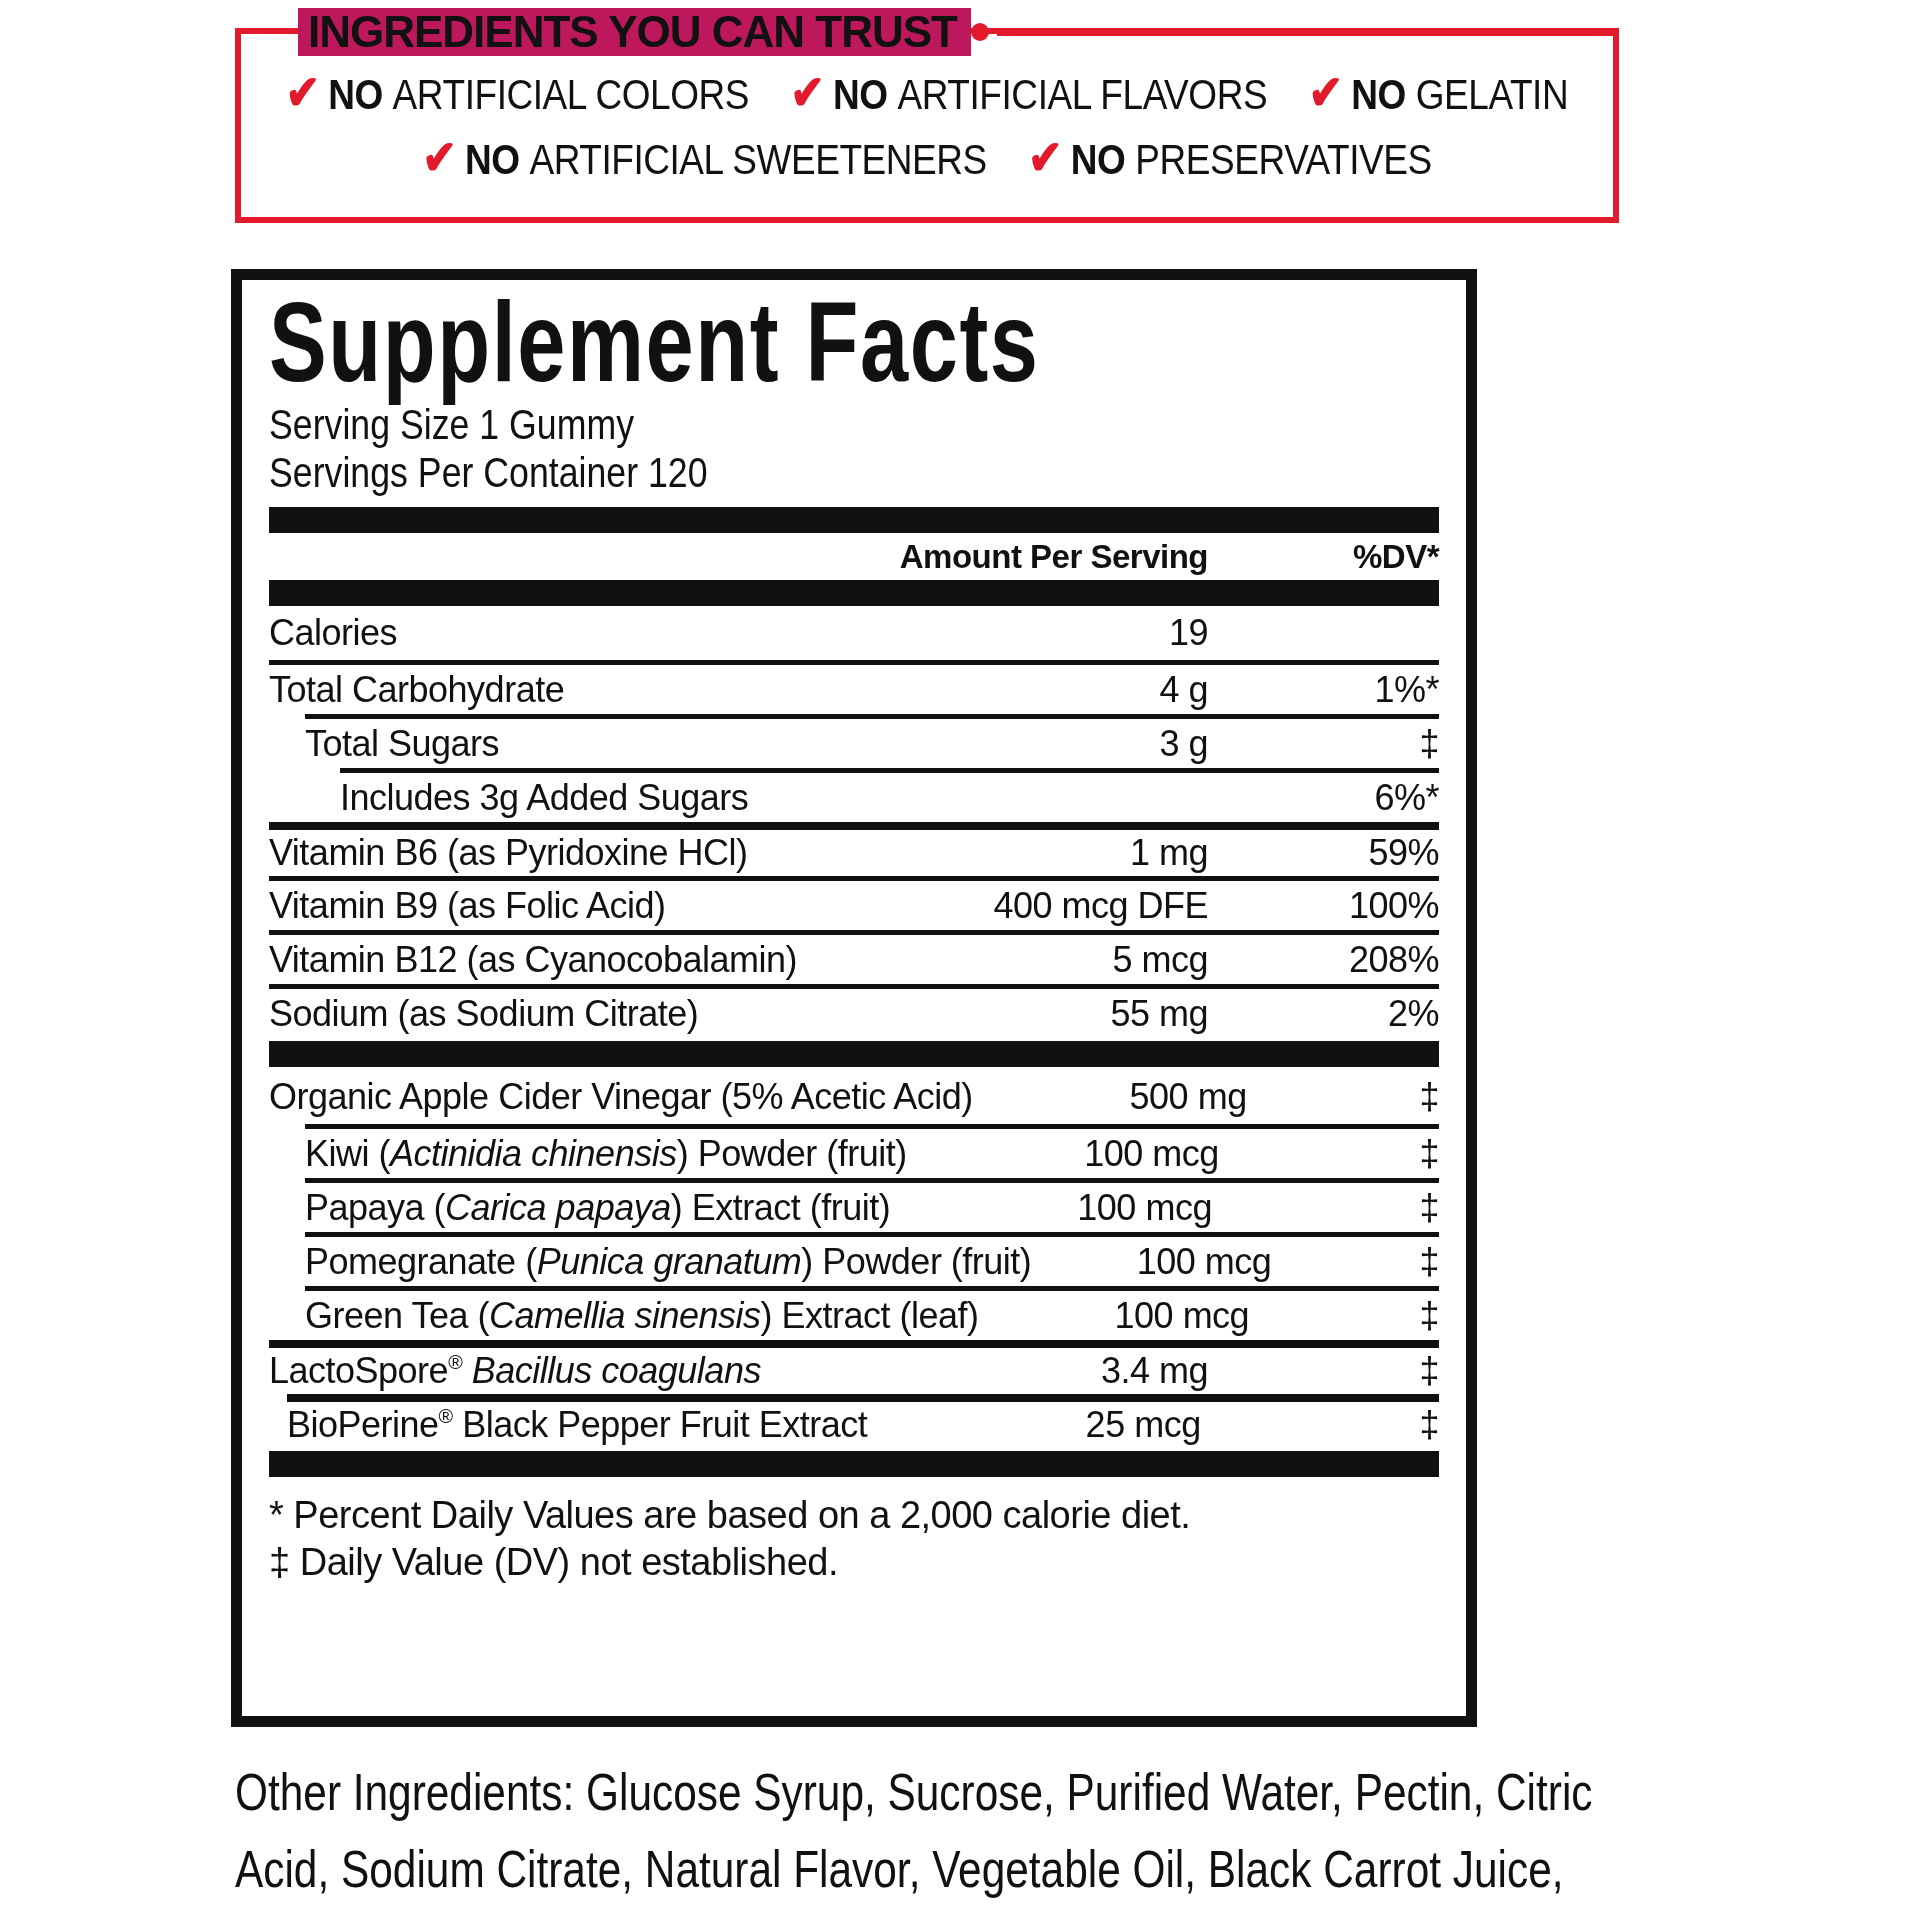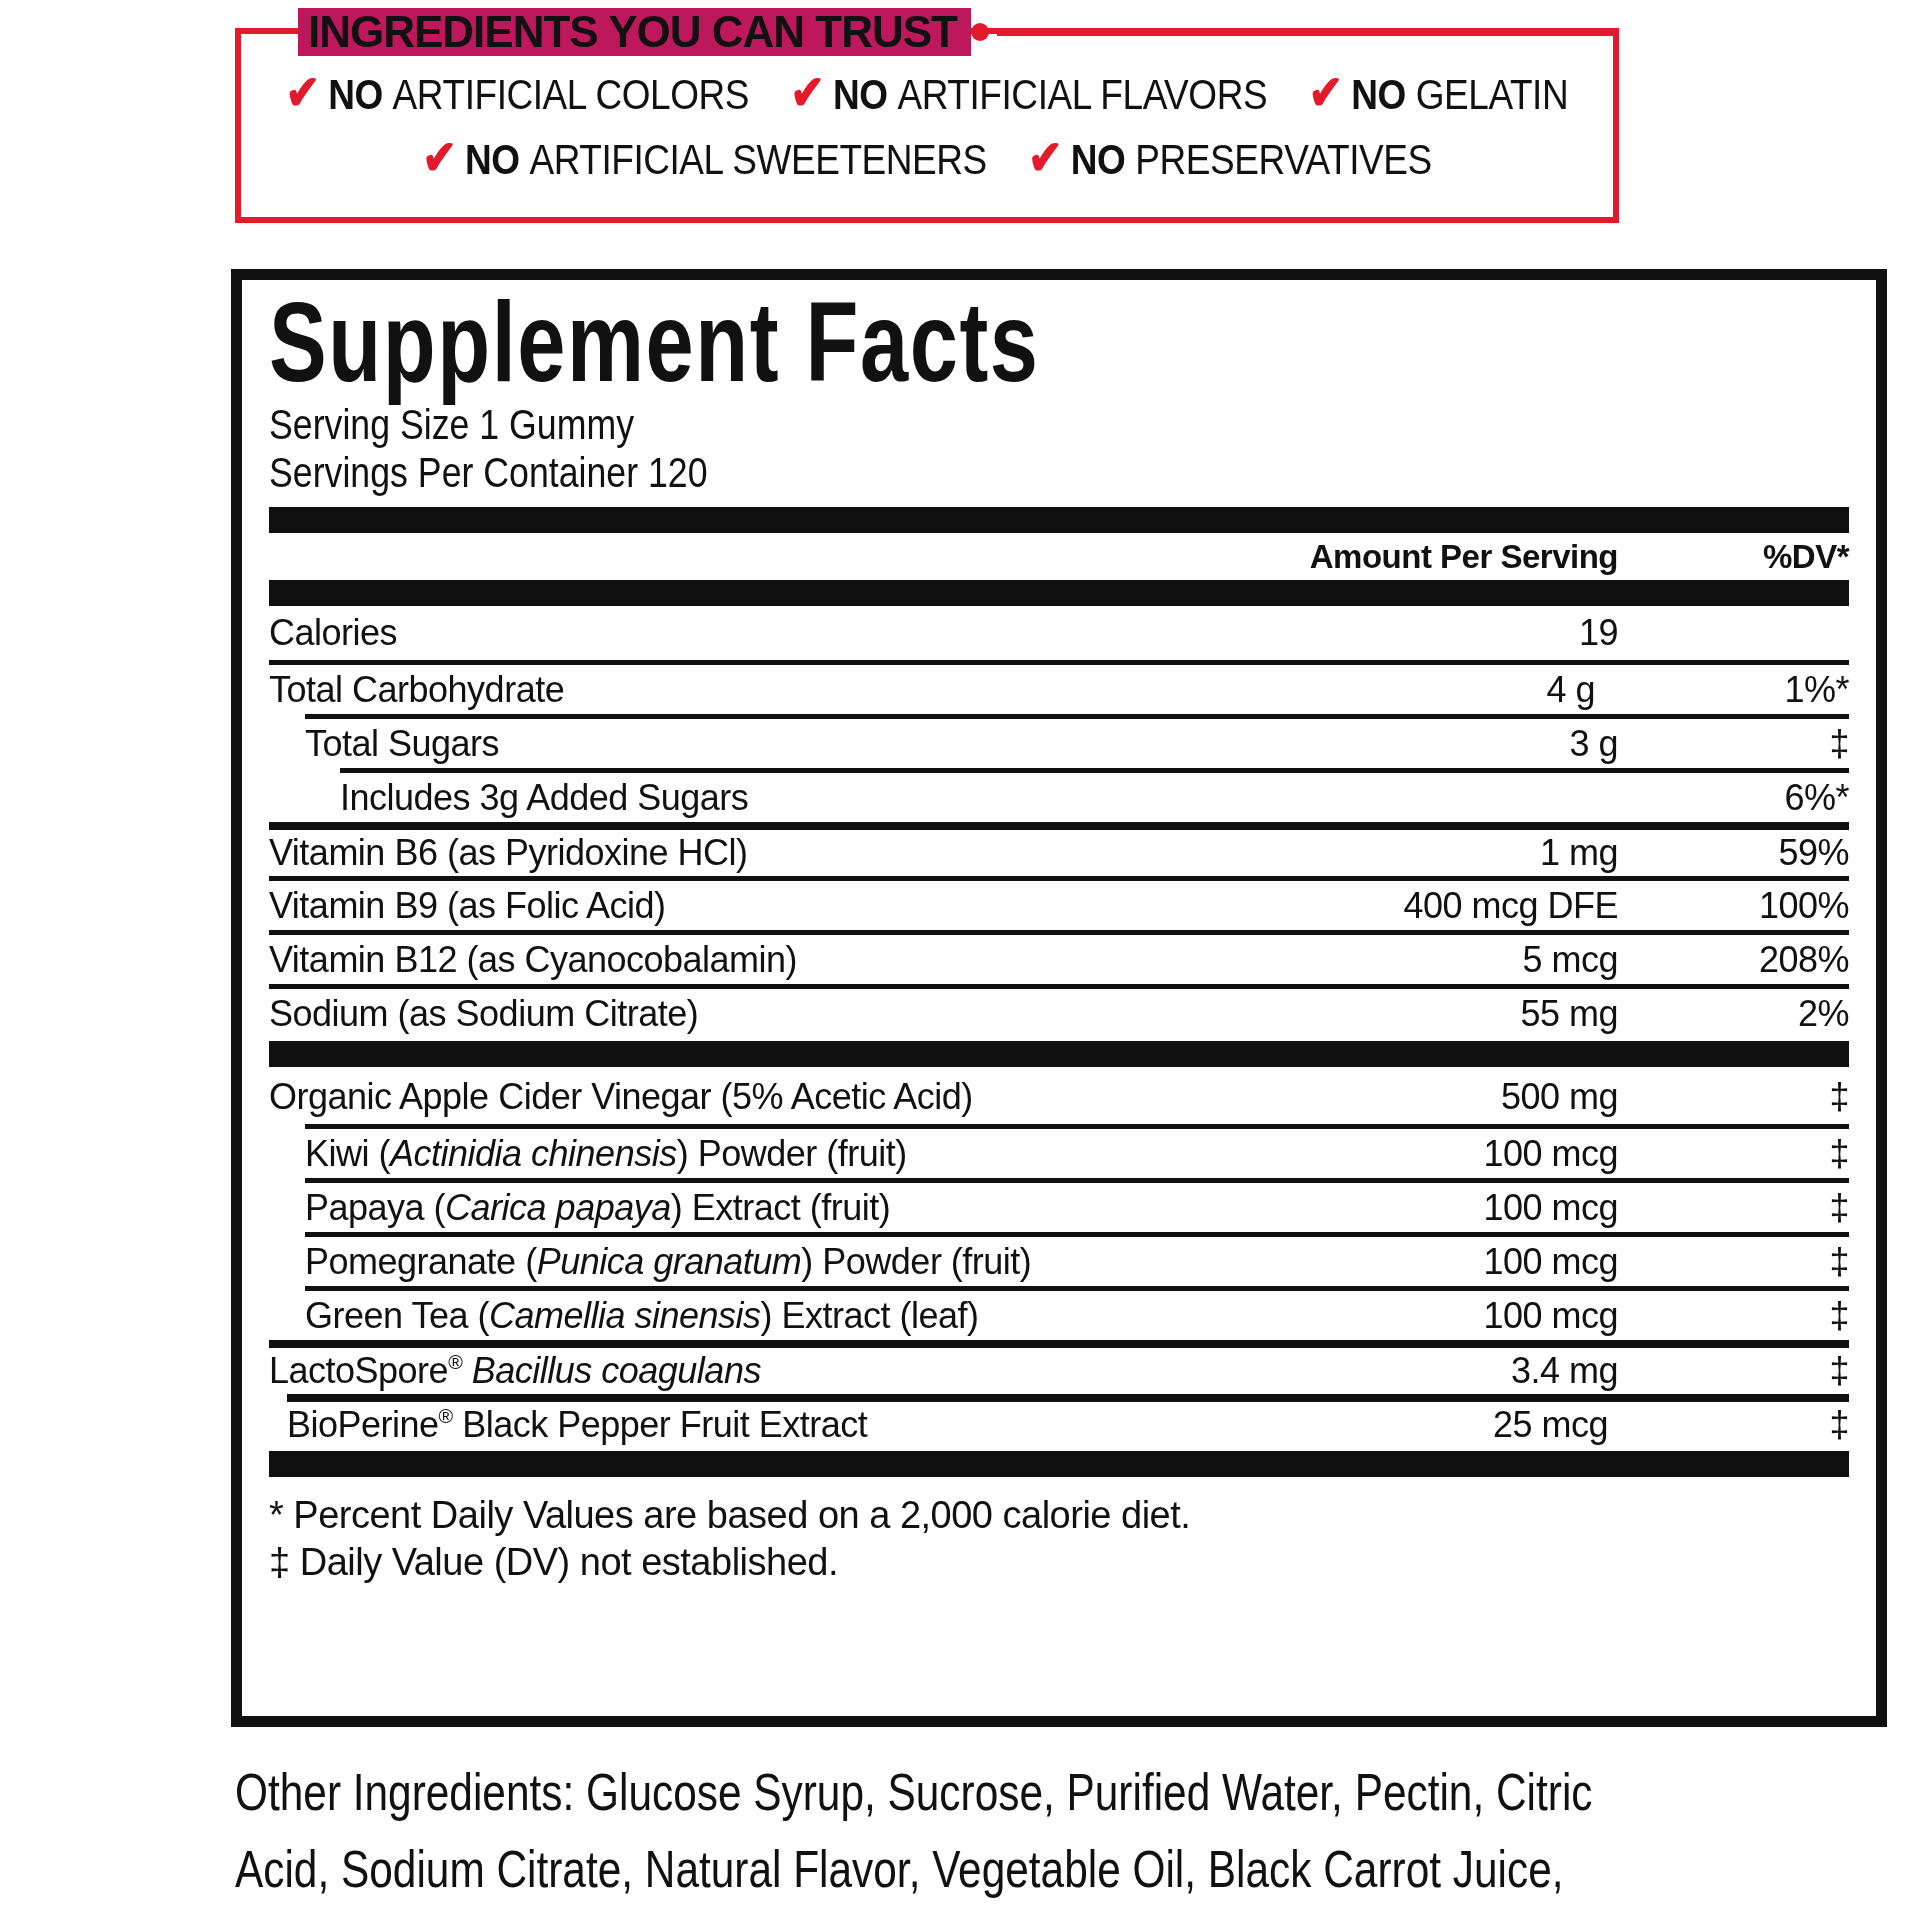--- a/index.html
+++ b/index.html
@@ -34,21 +34,21 @@
     display: flex; align-items: center; gap: 48px; white-space: nowrap;
     transform: scaleX(0.86); transform-origin: center top;
   }
   .claim-item { display: flex; align-items: center; font-size: 43px; letter-spacing: -0.5px; }
   .check { color: var(--red); font-size: 48px; font-weight: bold; margin-right: 10px; line-height: 1; position: relative; top: -2px; }
   .claim-no { font-weight: bold; }
   .claim-rest { font-weight: normal; }
 
   
   .facts-box {
-    position: absolute; left: 231px; top: 269px; width: 1656px; height: 1458px;
+    position: absolute; left: 231px; top: 269px; width: 1246px; height: 1458px;
     border: 11px solid var(--ink); padding: 0 27px; background: #fff;
   }
   .facts-title {
     margin-top: 8px; font-size: 114px; font-weight: bold; letter-spacing: 2px;
     line-height: 107px; white-space: nowrap;
     transform: scaleX(0.76); transform-origin: 0 50%;
   }
   .serving-info {
     margin-top: 6px; font-size: 42px; line-height: 48px; letter-spacing: 0;
     transform: scaleX(0.85); transform-origin: 0 0; white-space: nowrap;
@@ -130,21 +130,21 @@
     <span class="col-amt">Amount Per Serving</span>
     <span class="col-dv">%DV*</span>
   </div>
   <div class="bar"></div>
   <div id="facts-rows">
       <div class="facts-row" style="margin-left: 0px;">
         <span class="row-name"><span>Calories</span></span>
         <span class="col-amt">19</span>
         <span class="col-dv"></span>
       </div>
-      <div class="facts-row" style="margin-left: 0px; border-top: 5px solid var(--ink); gap: 23px;">
+      <div class="facts-row" style="margin-left: 0px; border-top: 5px solid var(--ink);">
         <span class="row-name"><span>Total Carbohydrate</span></span>
         <span class="col-amt">4 g</span>
         <span class="col-dv">1%*</span>
       </div>
       <div class="facts-row" style="margin-left: 36px; border-top: 5px solid var(--ink);">
         <span class="row-name"><span>Total Sugars</span></span>
         <span class="col-amt">3 g</span>
         <span class="col-dv">‡</span>
       </div>
       <div class="facts-row" style="margin-left: 71px; border-top: 5px solid var(--ink);">

